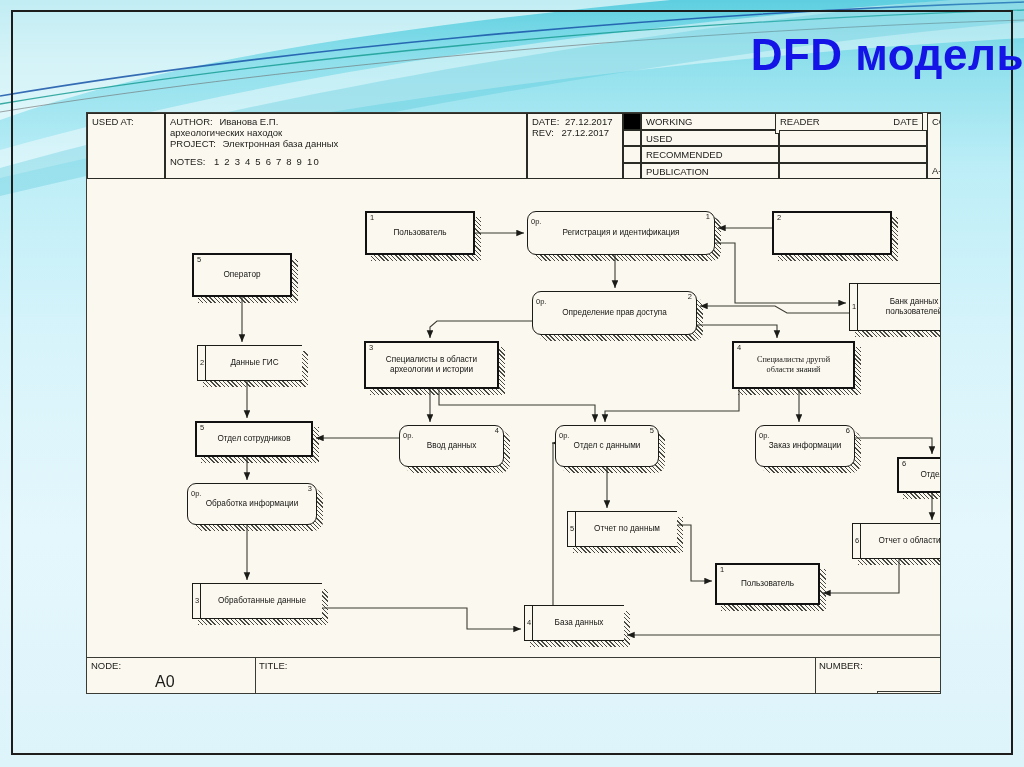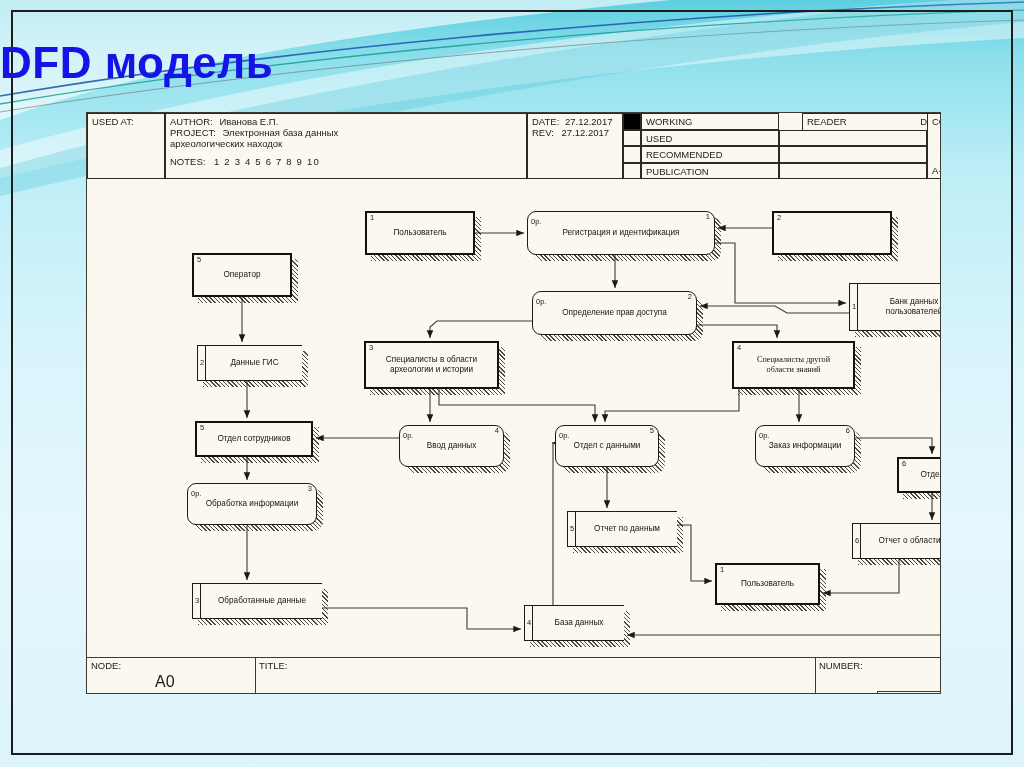--- a/index.html
+++ b/index.html
@@ -54,23 +54,23 @@
   .store-tick{position:absolute;left:7px;top:0;width:1px;height:100%;background:#1b1b18;}
   
   .sh{position:absolute;background-image:
         repeating-linear-gradient(45deg,#2b2b26 0 1px,transparent 1px 3px);
       opacity:.85;}
 
   
   .ftr-line{position:absolute;background:#3b3b35;}
 
   #title{
-    position:absolute;left:0;top:30px;width:1024px;text-align:left;
+    position:absolute;left:0;top:30px;width:1024px;text-align:right;
     font-size:44px;font-weight:bold;color:#1414e6;
-    font-family:"Liberation Sans", sans-serif;letter-spacing:.5px;margin-top:8px;
+    font-family:"Liberation Sans", sans-serif;letter-spacing:.5px;
   }
 </style>
 </head>
 <body>
 
 <div id="slide">
 
   <svg class="swoosh" viewBox="0 0 1024 200" preserveAspectRatio="none">
     <path d="M0,120 C250,30 650,0 1024,-30 L1024,0 L0,0 Z" fill="#ffffff" opacity="0.62"></path>
     <path d="M0,150 C280,70 660,18 1024,-5 L1024,38 C660,58 290,108 0,178 Z" fill="#ffffff" opacity="0.45"></path>
@@ -88,25 +88,25 @@
 
     <div class="cell" style="left:0;top:0;width:78px;height:66px;">
       <span>USED AT:</span>
     </div>
 
     <div class="cell" style="left:78px;top:0;width:362px;height:66px;">
       <div style="white-space:nowrap;">
         <span>AUTHOR:</span>
         <span style="margin-left:4px;">Иванова Е.П.</span>
       </div>
+      <div>археологических находок</div>
       <div style="white-space:nowrap;">
         <span>PROJECT:</span>
         <span style="margin-left:4px;">Электронная база данных</span>
       </div>
-      <div>археологических находок</div>
       <div style="margin-top:7px;white-space:nowrap;">
         <span>NOTES:</span>
         <span style="margin-left:6px;letter-spacing:1.2px;">1  2  3  4  5  6  7  8  9  10</span>
       </div>
     </div>
 
     <div class="cell" style="left:440px;top:0;width:96px;height:66px;">
       <div style="white-space:nowrap;">
         <span>DATE:</span>
         <span style="margin-left:3px;">27.12.2017</span>
@@ -124,21 +124,21 @@
 
     <div class="cell" style="left:554px;top:0;width:138px;height:16.5px;">
       <span>WORKING</span></div>
     <div class="cell" style="left:554px;top:16.5px;width:138px;height:16.5px;">
       <span>USED</span></div>
     <div class="cell" style="left:554px;top:33px;width:138px;height:16.5px;">
       <span>RECOMMENDED</span></div>
     <div class="cell" style="left:554px;top:49.5px;width:138px;height:16.5px;">
       <span>PUBLICATION</span></div>
 
-    <div class="cell" style="left:715px;top:0;width:148px;height:21px;">
+    <div class="cell" style="left:688px;top:0;width:148px;height:21px;">
       <span>READER</span>
       <span style="float:right;">DATE</span>
     </div>
     <div class="cell" style="left:692px;top:16.5px;width:148px;height:16.5px;"></div>
     <div class="cell" style="left:692px;top:33px;width:148px;height:16.5px;"></div>
     <div class="cell" style="left:692px;top:49.5px;width:148px;height:16.5px;"></div>
 
     <div class="cell" style="left:840px;top:0;width:73px;height:66px;">
       <div>CONTEXT:</div>
 

